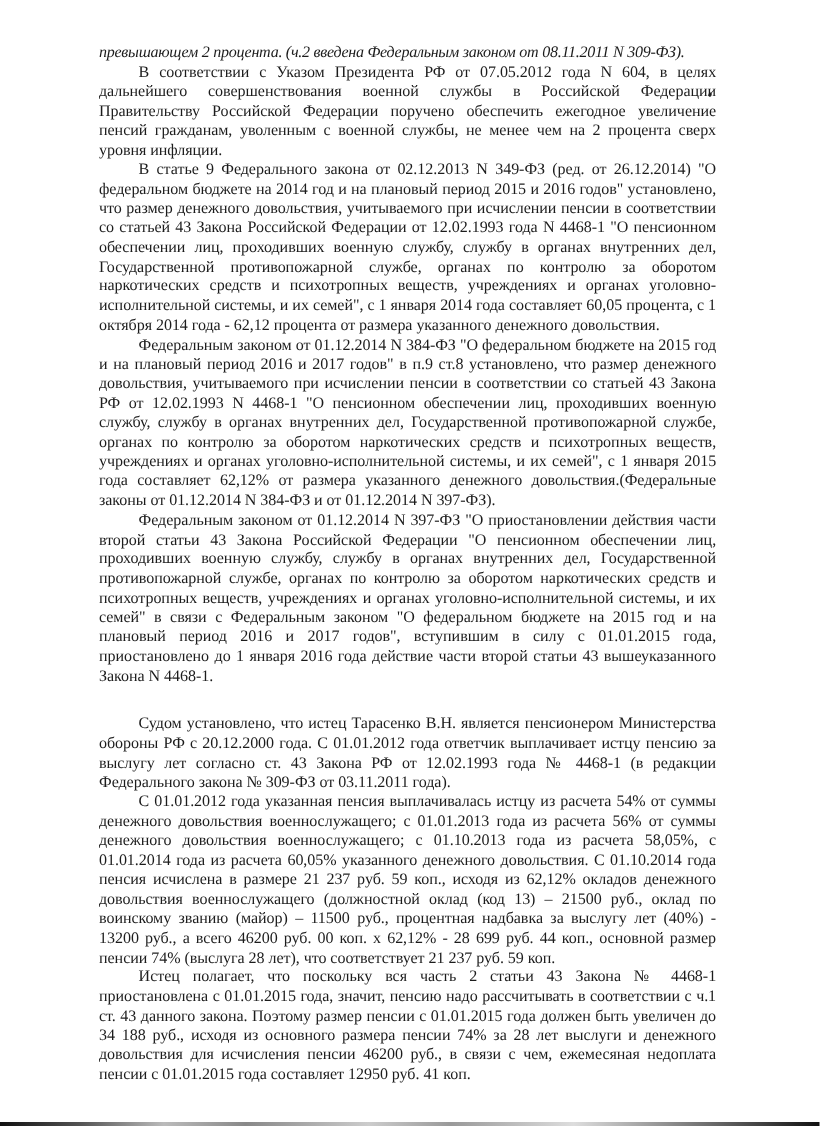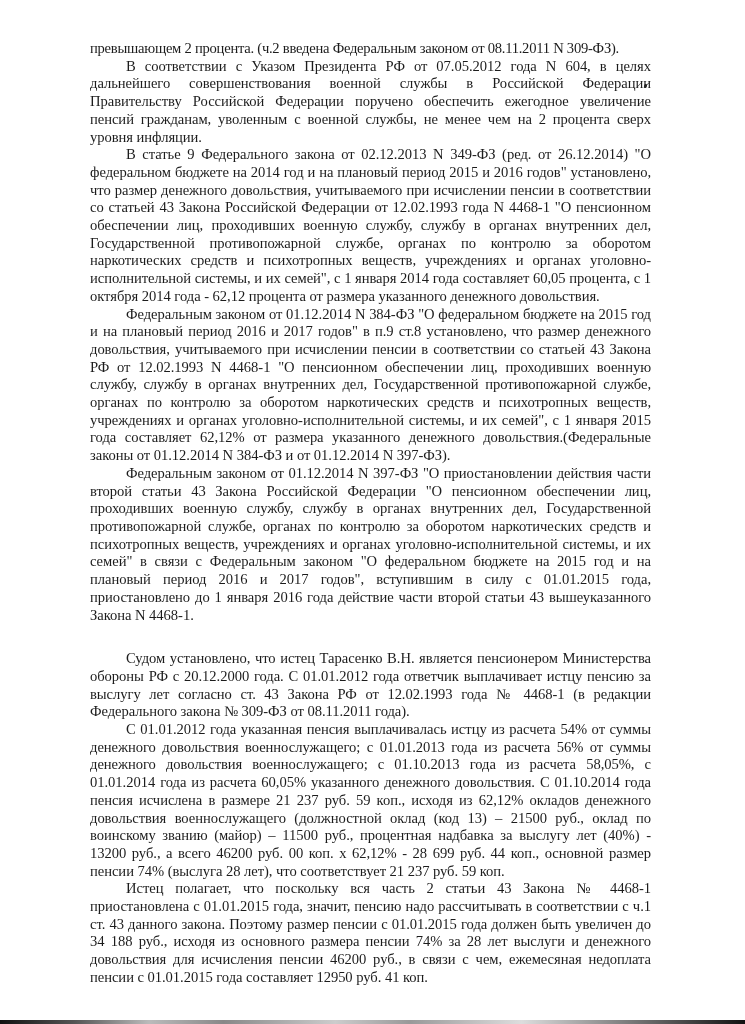--- a/index.html
+++ b/index.html
@@ -5,38 +5,38 @@
   html, body { margin: 0; padding: 0; }
   body {
     width: 745px; height: 1024px; background: #ffffff; position: relative; overflow: hidden;
     font-family: "Liberation Serif", "DejaVu Serif", serif; color: #1c1c1c;
   }
   .page { position: absolute; left: 90px; top: 40px; width: 561px; }
   .para {
     margin: 0; font-size: 14.6px; line-height: 17.7px; text-align: justify;
     text-indent: 36px; letter-spacing: -0.05px;
   }
-  .para.noindent { text-indent: 0; }
+  .para.noindent { text-indent: 0; font-style: italic; }
   .gap { height: 26px; }
   .compact { letter-spacing: -0.25px; }
   .scan-edge {
     position: absolute; left: 0; bottom: 0; width: 745px; height: 4px;
     background: linear-gradient(to right, #111 0%, #555 10%, #bbb 20%, #888 30%, #ccc 45%, #999 55%, #ddd 70%, #777 85%, #111 100%);
   }
   .speck { position: absolute; width: 3px; height: 4px; background: #222; border-radius: 50%; left: 644px; top: 84px; transform: rotate(20deg); }
 </style>
 </head>
 <body>
 
 <div class="page">
   <p class="para noindent compact">превышающем 2 процента. (ч.2 введена Федеральным законом от 08.11.2011 N 309-ФЗ).</p>
   <p class="para">В соответствии с Указом Президента РФ от 07.05.2012 года N 604, в целях дальнейшего совершенствования военной службы в Российской Федерации Правительству Российской Федерации поручено обеспечить ежегодное увеличение пенсий гражданам, уволенным с военной службы, не менее чем на 2 процента сверх уровня инфляции.</p>
   <p class="para">В статье 9 Федерального закона от 02.12.2013 N 349-ФЗ (ред. от 26.12.2014) "О федеральном бюджете на 2014 год и на плановый период 2015 и 2016 годов" установлено, что размер денежного довольствия, учитываемого при исчислении пенсии в соответствии со статьей 43 Закона Российской Федерации от 12.02.1993 года N 4468-1 "О пенсионном обеспечении лиц, проходивших военную службу, службу в органах внутренних дел, Государственной противопожарной службе, органах по контролю за оборотом наркотических средств и психотропных веществ, учреждениях и органах уголовно-исполнительной системы, и их семей", с 1 января 2014 года составляет 60,05 процента, с 1 октября 2014 года - 62,12 процента от размера указанного денежного довольствия.</p>
   <p class="para">Федеральным законом от 01.12.2014 N 384-ФЗ "О федеральном бюджете на 2015 год и на плановый период 2016 и 2017 годов" в п.9 ст.8 установлено, что размер денежного довольствия, учитываемого при исчислении пенсии в соответствии со статьей 43 Закона РФ от 12.02.1993 N 4468-1 "О пенсионном обеспечении лиц, проходивших военную службу, службу в органах внутренних дел, Государственной противопожарной службе, органах по контролю за оборотом наркотических средств и психотропных веществ, учреждениях и органах уголовно-исполнительной системы, и их семей", с 1 января 2015 года составляет 62,12% от размера указанного денежного довольствия.(Федеральные законы от 01.12.2014 N 384-ФЗ и от 01.12.2014 N 397-ФЗ).</p>
   <p class="para">Федеральным законом от 01.12.2014 N 397-ФЗ "О приостановлении действия части второй статьи 43 Закона Российской Федерации "О пенсионном обеспечении лиц, проходивших военную службу, службу в органах внутренних дел, Государственной противопожарной службе, органах по контролю за оборотом наркотических средств и психотропных веществ, учреждениях и органах уголовно-исполнительной системы, и их семей" в связи с Федеральным законом "О федеральном бюджете на 2015 год и на плановый период 2016 и 2017 годов", вступившим в силу с 01.01.2015 года, приостановлено до 1 января 2016 года действие части второй статьи 43 вышеуказанного Закона N 4468-1.</p>
   <div class="gap"></div>
-  <p class="para">Судом установлено, что истец Тарасенко В.Н. является пенсионером Министерства обороны РФ с 20.12.2000 года. С 01.01.2012 года ответчик выплачивает истцу пенсию за выслугу лет согласно ст. 43 Закона РФ от 12.02.1993 года № 4468-1 (в редакции Федерального закона № 309-ФЗ от 08.11.2011 года).</p>
+  <p class="para">Судом установлено, что истец Тарасенко В.Н. является пенсионером Министерства обороны РФ с 20.12.2000 года. С 01.01.2012 года ответчик выплачивает истцу пенсию за выслугу лет согласно ст. 43 Закона РФ от 12.02.1993 года № 4468-1 (в редакции Федерального закона № 309-ФЗ от 03.11.2011 года).</p>
   <p class="para">С 01.01.2012 года указанная пенсия выплачивалась истцу из расчета 54% от суммы денежного довольствия военнослужащего; с 01.01.2013 года из расчета 56% от суммы денежного довольствия военнослужащего; с 01.10.2013 года из расчета 58,05%, с 01.01.2014 года из расчета 60,05% указанного денежного довольствия. С 01.10.2014 года пенсия исчислена в размере 21 237 руб. 59 коп., исходя из 62,12% окладов денежного довольствия военнослужащего (должностной оклад  (код 13) – 21500 руб., оклад по воинскому званию (майор) – 11500 руб., процентная надбавка за выслугу лет (40%) - 13200 руб., а всего 46200 руб. 00 коп. х 62,12% - 28 699 руб. 44 коп., основной размер пенсии 74% (выслуга 28 лет), что соответствует 21 237 руб. 59 коп.</p>
   <p class="para">Истец полагает, что поскольку вся часть 2 статьи 43 Закона № 4468-1 приостановлена с 01.01.2015 года, значит, пенсию надо рассчитывать в соответствии с ч.1 ст. 43 данного закона. Поэтому размер пенсии с 01.01.2015 года должен быть увеличен до 34 188 руб., исходя из основного размера пенсии 74% за 28 лет выслуги и денежного довольствия для исчисления пенсии 46200 руб., в связи с чем, ежемесяная недоплата пенсии с 01.01.2015 года составляет 12950 руб. 41 коп.</p>
 </div>
 
 <div class="speck"></div>
 <div class="scan-edge"></div>
 
 </body></html>

